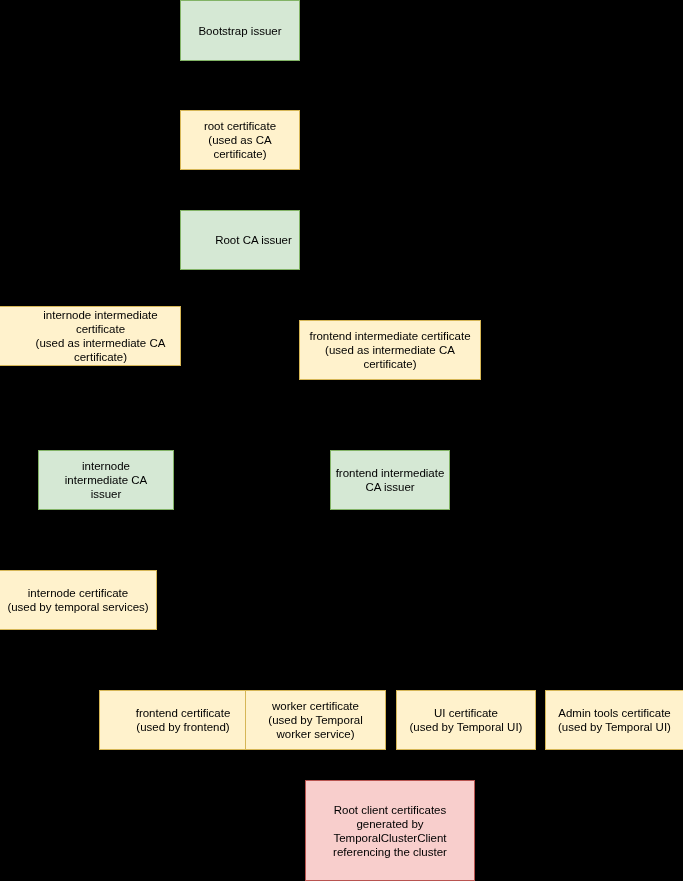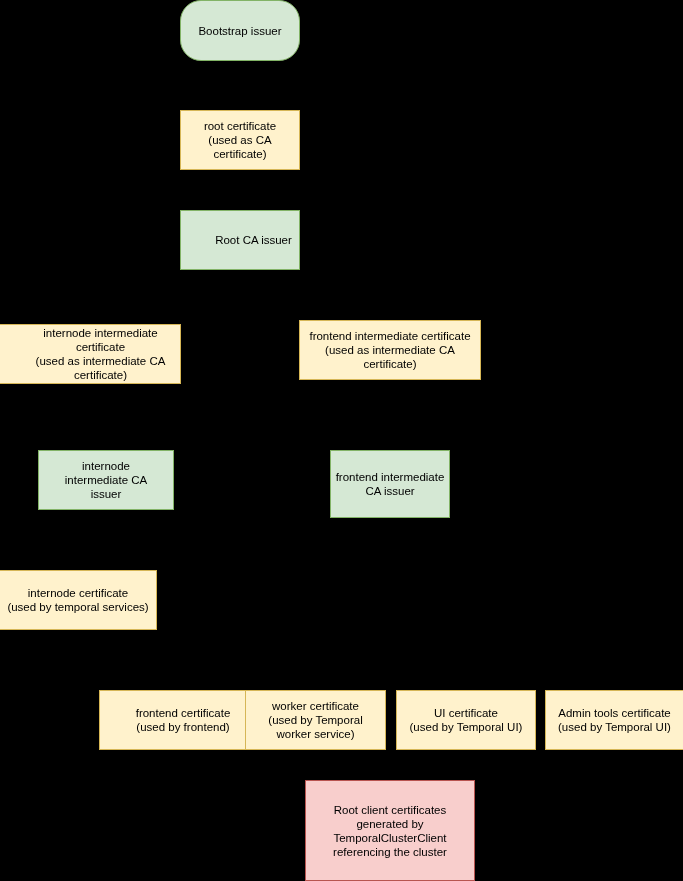--- a/index.html
+++ b/index.html
@@ -99,47 +99,47 @@
       <div class="arrow" style="left: 463px; top: 685px;"></div>
       <div class="edge edge-v" style="left: 390px; top: 510px; height: 90px;"></div>
       <div class="edge edge-h" style="top: 600px; left: 390px; width: 224.5px;"></div>
       <div class="edge edge-v" style="left: 614.5px; top: 600px; height: 90px;"></div>
       <div class="arrow" style="left: 611.5px; top: 685px;"></div>
       <div class="edge edge-v" style="left: 390px; top: 510px; height: 270px;"></div>
       <div class="arrow" style="left: 387px; top: 775px;"></div>
     </div>
 
   <div id="node-layer">
-      <div class="node issuer" style="left: 180px; top: 0px; width: 120px; height: 61px; border-radius: 21px;">
+      <div class="node issuer" style="left: 180px; top: 0px; width: 120px; height: 61px;">
         <span class="label">Bootstrap issuer</span>
       </div>
       <div class="node cert" style="left: 180px; top: 110px; width: 120px; height: 60px;">
         <span class="label">root certificate
 (used as CA
 certificate)</span>
       </div>
       <div class="node issuer" style="left: 180px; top: 210px; width: 120px; height: 60px; padding-left: 31px;">
         <span class="label">Root CA issuer</span>
       </div>
-      <div class="node cert" style="left: -1px; top: 324px; width: 182px; height: 60px; padding-left: 25px;">
+      <div class="node cert" style="left: -1px; top: 306px; width: 182px; height: 60px; padding-left: 25px;">
         <span class="label">internode intermediate certificate
 (used as intermediate CA
 certificate)</span>
       </div>
       <div class="node cert" style="left: 299px; top: 320px; width: 182px; height: 60px;">
         <span class="label">frontend intermediate certificate
 (used as intermediate CA
 certificate)</span>
       </div>
       <div class="node issuer" style="left: 38px; top: 450px; width: 136px; height: 60px;">
         <span class="label">internode
 intermediate CA
 issuer</span>
       </div>
-      <div class="node issuer" style="left: 330px; top: 450px; width: 120px; height: 68px;">
+      <div class="node issuer" style="left: 330px; top: 450px; width: 120px; height: 60px;">
         <span class="label">frontend intermediate
 CA issuer</span>
       </div>
       <div class="node cert" style="left: -1px; top: 570px; width: 158px; height: 60px;">
         <span class="label">internode certificate
 (used by temporal services)</span>
       </div>
       <div class="node cert" style="left: 99px; top: 690px; width: 168px; height: 60px;">
         <span class="label">frontend certificate
 (used by frontend)</span>

